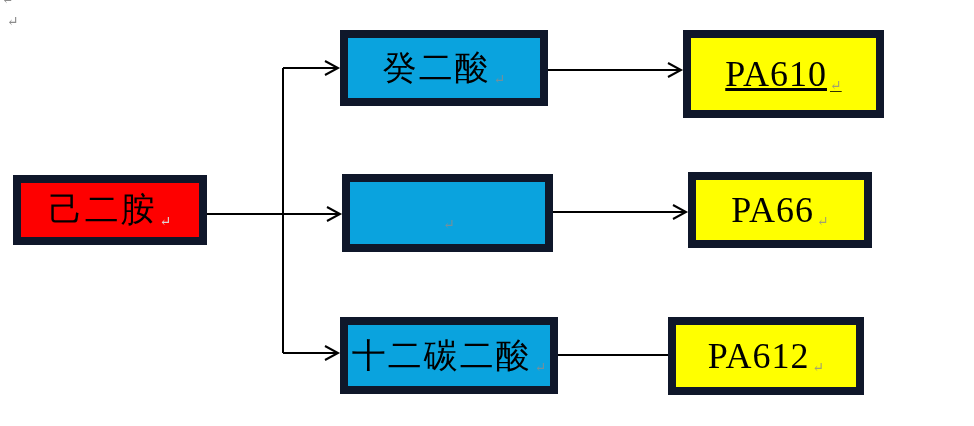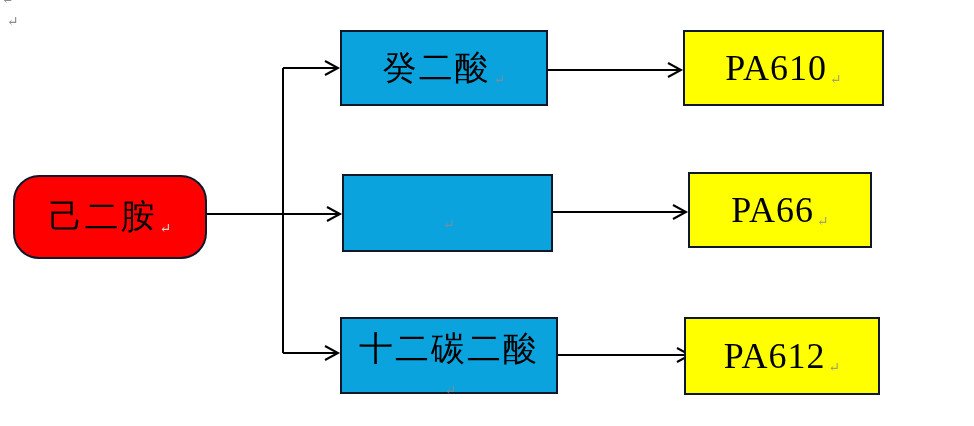--- a/index.html
+++ b/index.html
@@ -18,21 +18,21 @@
     pointer-events: none;
   }
   .connectors path {
     stroke: #000000;
     stroke-width: 2;
     fill: none;
   }
   .node {
     position: absolute;
     box-sizing: border-box;
-    border: 2px solid #0f172a;
+    border: 8px solid #0f172a;
     display: flex;
     align-items: center;
     justify-content: center;
     color: #000000;
   }
   .node .label {
     font-size: 34px;
     letter-spacing: 2px;
     white-space: nowrap;
   }
@@ -48,27 +48,27 @@
     top: 12px;
     margin-left: 3px;
     opacity: 0.8;
   }
   .node.source .pmark { color: #dedede; opacity: 0.95; }
   .pmark.free { position: absolute; }
   .pm1 { left: 2px; top: -7px; }   
   .pm2 { left: 7px; top: 15px; }
 
   
-  .n-source  { left: 13px;  top: 175px; width: 194px; height: 84px; border-radius: 26px; }
+  .n-source  { left: 13px;  top: 175px; width: 194px; height: 70px; }
   .n-acid-0  { left: 340px; top: 30px;  width: 208px; height: 76px; }
   .n-acid-1  { left: 342px; top: 174px; width: 211px; height: 78px; }
   .n-acid-2  { left: 340px; top: 317px; width: 218px; height: 77px; }
-  .n-prod-0  { left: 683px; top: 30px;  width: 201px; height: 76px; }
+  .n-prod-0  { left: 683px; top: 30px;  width: 201px; height: 88px; text-decoration: underline; }
   .n-prod-1  { left: 688px; top: 172px; width: 184px; height: 76px; }
-  .n-prod-2  { left: 684px; top: 317px; width: 196px; height: 78px; }
+  .n-prod-2  { left: 668px; top: 317px; width: 196px; height: 78px; }
 </style>
 </head>
 <body>
 
 <div class="canvas">
 
   <span class="pmark free pm1">↵</span>
   <span class="pmark free pm2">↵</span>
 
   <svg class="connectors" viewBox="0 0 974 426" xmlns="http://www.w3.org/2000/svg">
@@ -103,21 +103,21 @@
 
   <div class="node acid n-acid-0" style="background: rgb(10, 163, 222);">
     <span class="label">癸二酸</span>
     <span class="pmark">↵</span>
   </div>
 
   <div class="node acid n-acid-1" style="background: rgb(10, 163, 222);">
     <span class="pmark">↵</span>
   </div>
 
-  <div class="node acid n-acid-2" style="background: rgb(10, 163, 222); flex-direction: column;">
+  <div class="node acid n-acid-2" style="background: rgb(10, 163, 222);">
     <span class="label">十二碳二酸</span>
     <span class="pmark">↵</span>
   </div>
 
   <div class="node product n-prod-0" style="background: rgb(255, 255, 0);">
     <span class="label">PA610</span>
     <span class="pmark">↵</span>
   </div>
 
   <div class="node product n-prod-1" style="background: rgb(255, 255, 0);">

